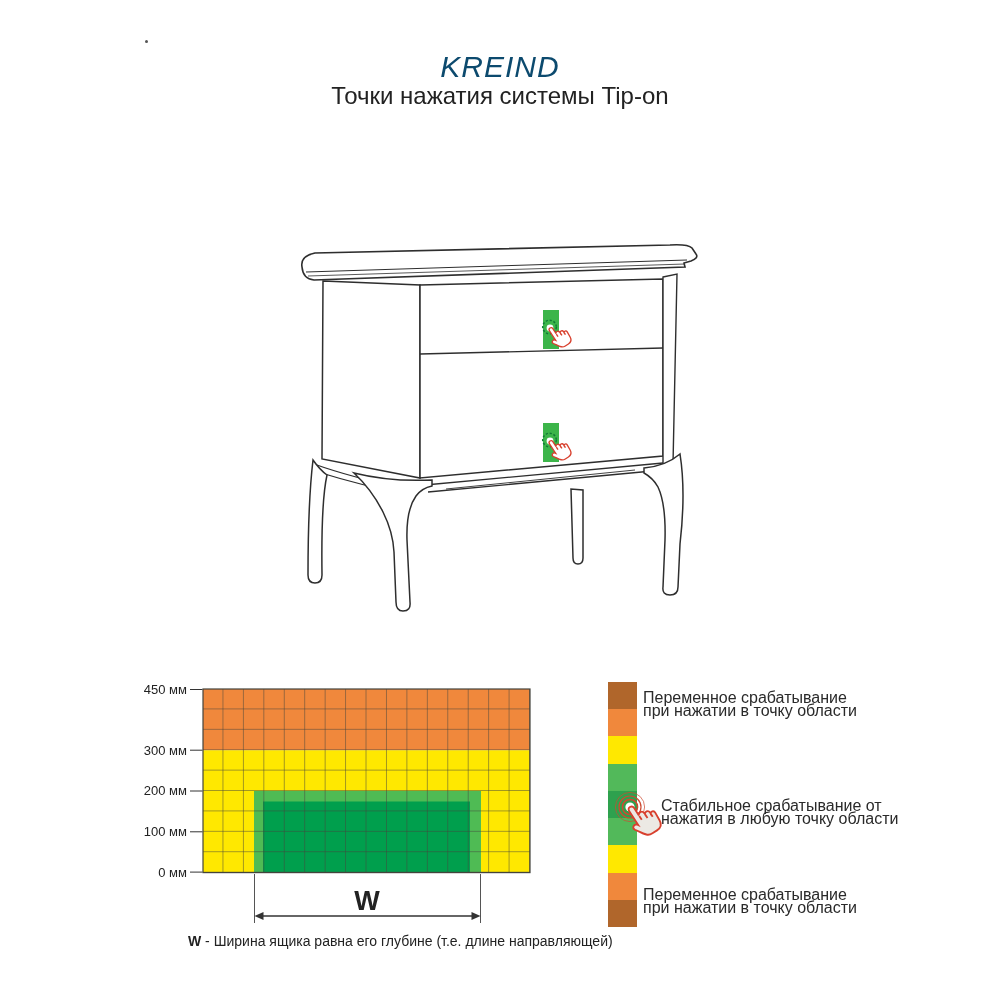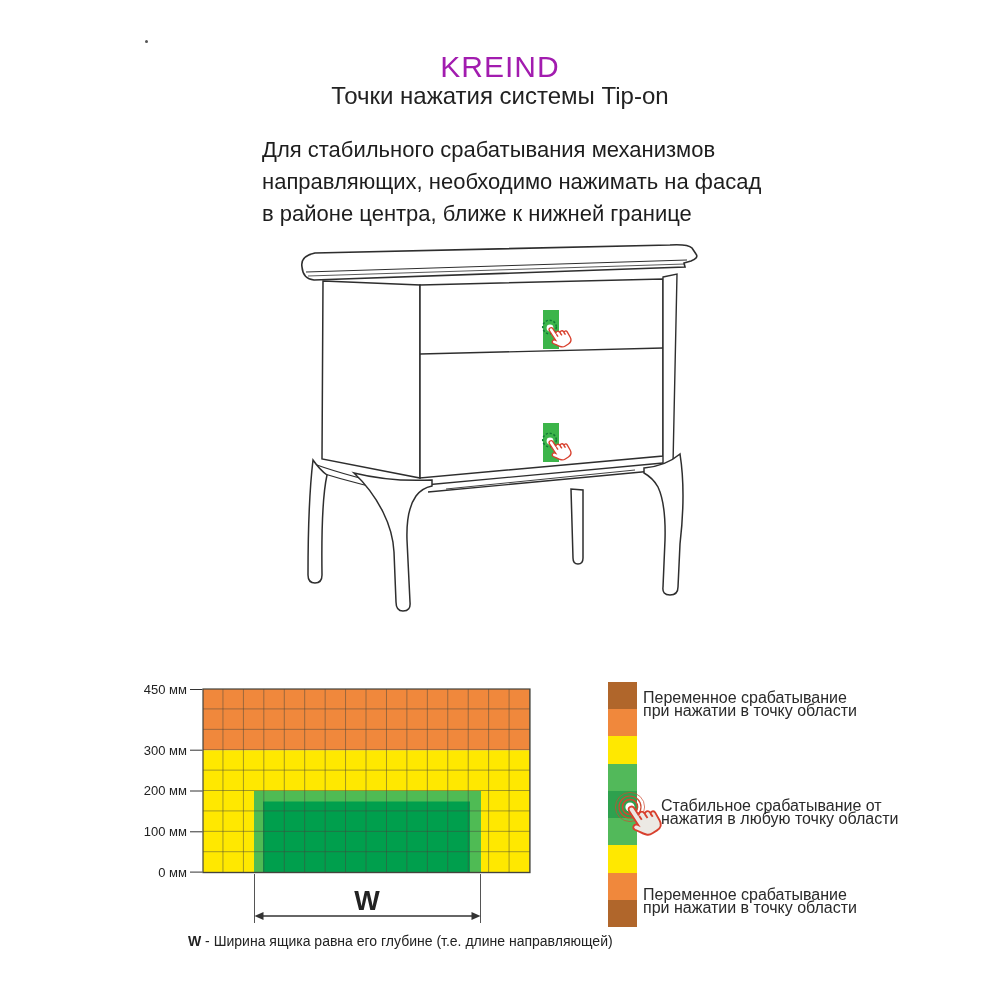--- a/index.html
+++ b/index.html
@@ -1,20 +1,20 @@
 <!DOCTYPE html>
 <html><head>
 <meta charset="utf-8">
 <style>
   html,body{margin:0;padding:0;background:#fff;}
   .page{position:relative;width:1000px;height:1000px;background:#fff;overflow:hidden;
         font-family:"Liberation Sans",sans-serif;color:#1e1e1e;}
   .abs{position:absolute;}
   .stray-dot{left:145px;top:40px;width:3px;height:3px;background:#555;border-radius:50%;}
-  .title{left:0;top:50px;width:1000px;text-align:center;font-size:30px;letter-spacing:1px;color:#a21caf;}
+  .title{left:0;top:50px;width:1000px;text-align:center;font-size:30px;letter-spacing:1px;color:#0c4a6e;font-style:italic;}
   .subtitle{left:0;top:82px;width:1000px;text-align:center;font-size:24px;color:#222;}
   .intro{left:262px;top:134px;width:520px;font-size:22px;line-height:32px;color:#1d1d1d;}
   .footnote{left:188px;top:933px;font-size:14px;color:#222;}
   .footnote b{font-weight:bold;}
   .legend-bar{left:608px;top:682px;width:29px;height:245px;display:flex;flex-direction:column;}
   .legend-bar .seg{flex:1 1 0;}
   .c-brown{background:#B0662B;}
   .c-orange{background:#F0883C;}
   .c-yellow{background:#FFE800;}
   .c-green{background:#52B95A;}
@@ -28,25 +28,20 @@
 </head>
 <body>
 
 <div class="page">
 
   <div class="abs stray-dot"></div>
 
   <div class="abs title">KREIND</div>
   <div class="abs subtitle">Точки нажатия системы Tip-on</div>
 
-  <div class="abs intro">
-    <div>Для стабильного срабатывания механизмов</div>
-    <div>направляющих, необходимо нажимать на фасад</div>
-    <div>в районе центра, ближе к нижней границе</div>
-  </div>
 
   <svg class="abs" style="left:250px;top:240px;" width="500" height="400" viewBox="0 0 500 400">
     <defs>
       <g id="hand-shape">
         <path d="M -2.2 13 L -2.2 2.4 Q -2.2 0 0 0 Q 2.2 0 2.2 2.4 L 2.2 9
                  Q 2.7 7.4 4.4 7.5 Q 6.3 7.6 6.5 9.6 L 6.6 10.6
                  Q 7.2 9.4 8.7 9.6 Q 10.4 9.9 10.4 11.6 L 10.4 12.6
                  Q 11 11.7 12.3 12 Q 13.8 12.4 13.7 14 L 13.3 20.6
                  Q 13 26 7.5 26 L 3.4 26 Q 0.6 26 -1 24.2 Q -2.6 22.4 -3.8 20.2
                  L -6.2 16.5 Q -7.3 14.6 -5.5 13.6 Q -3.8 12.7 -2.6 14.3 L -2.2 14.9 Z"></path>

